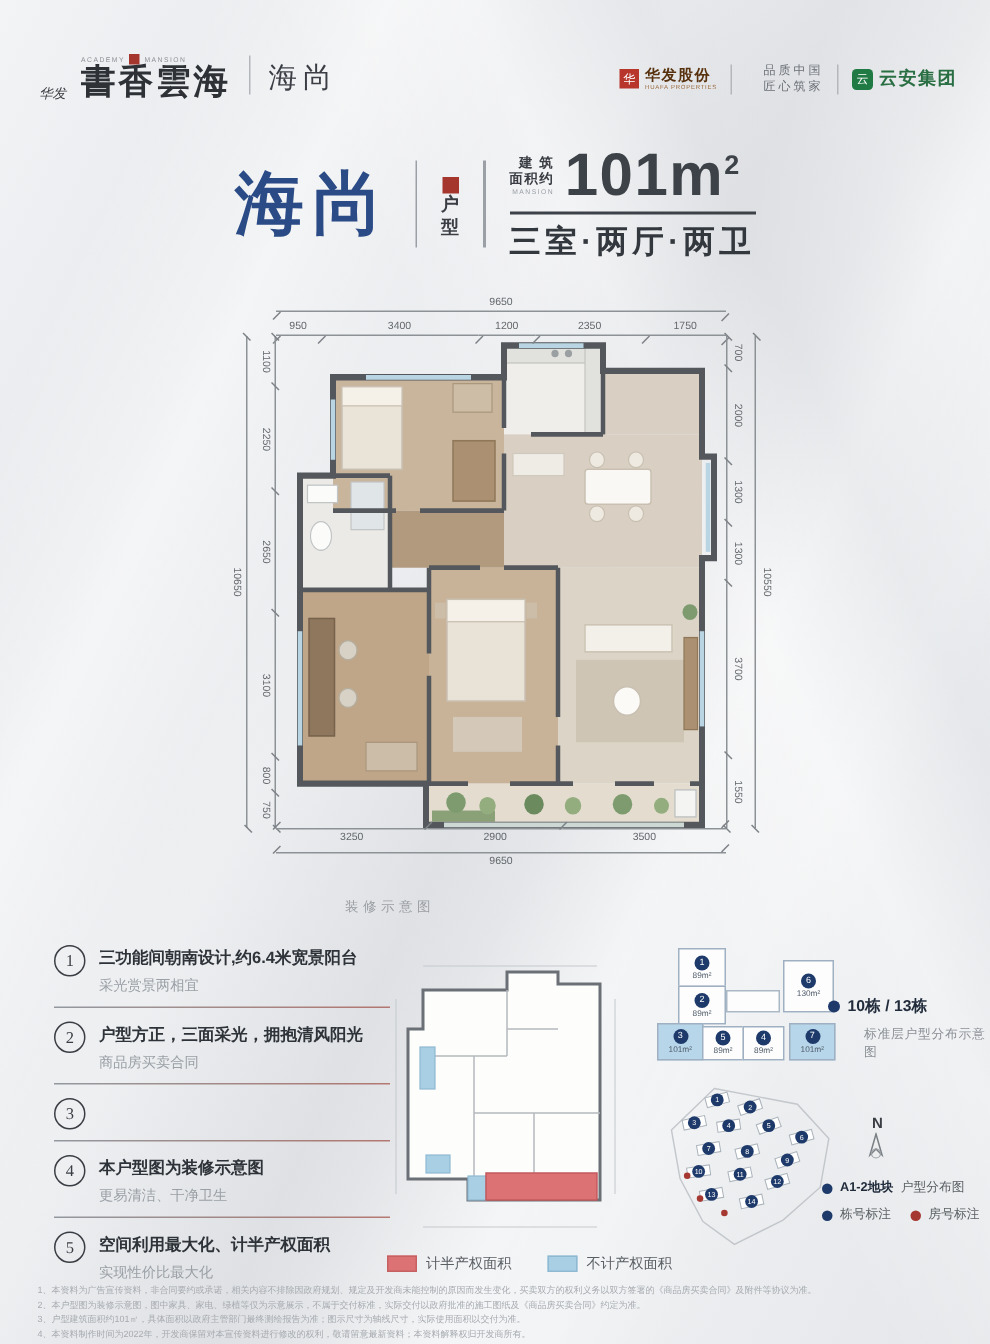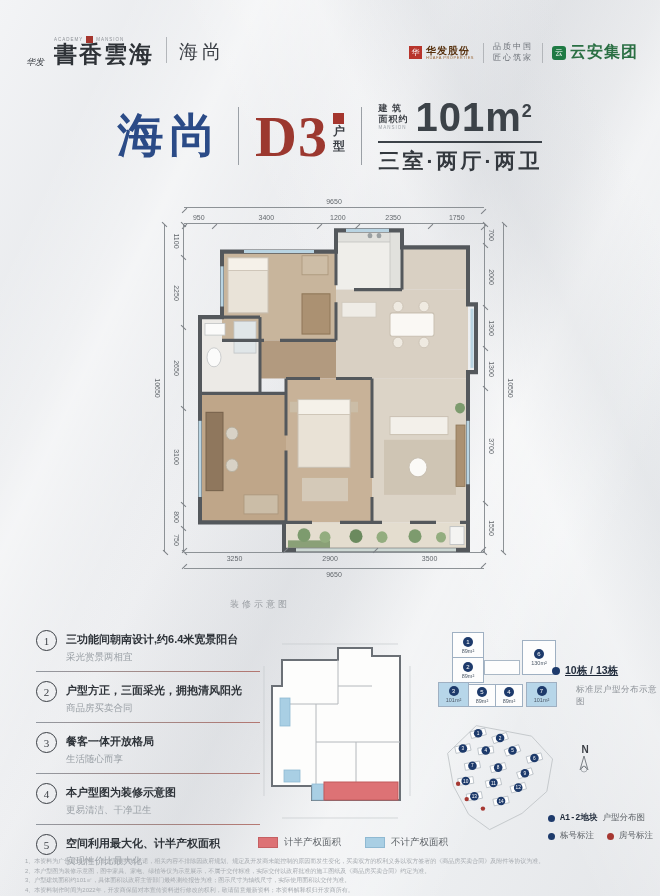--- a/index.html
+++ b/index.html
@@ -21,38 +21,38 @@
   .vdiv{width:1px;background:#b3b6ba;align-self:center;}
   .logo-left .vdiv{height:26px;margin:0 2px 4px 2px;}
   .series-name{font-family:"Liberation Serif","DejaVu Serif",serif;font-size:19px;color:#3b3f45;letter-spacing:4px;padding-bottom:2px;}
 
   .logo-right{position:absolute;right:22px;top:42px;display:flex;align-items:center;gap:9px;}
   .hf-logo{display:flex;align-items:center;gap:4px;}
   .hf-sq{width:13px;height:13px;background:#b8352c;color:#fff;font-size:8px;display:flex;align-items:center;justify-content:center;}
   .hf-col{display:flex;flex-direction:column;line-height:1.1;}
   .hf-name{font-size:10px;font-weight:700;color:#58320f;letter-spacing:1px;}
   .hf-sub{font-size:4px;color:#9b6b3c;letter-spacing:.5px;}
-  .slogan{display:flex;flex-direction:column;line-height:1.35;font-size:8px;color:#6b7077;letter-spacing:2px;}
+  .slogan{display:flex;flex-direction:column;line-height:1.35;font-size:8px;color:#6b7077;letter-spacing:2px;margin-left:12px;}
   .logo-right .vdiv{height:20px;}
   .ya-logo{display:flex;align-items:center;gap:4px;}
   .ya-sq{width:14px;height:14px;border-radius:3px;background:#1f7a44;color:#fff;font-size:8px;display:flex;align-items:center;justify-content:center;}
-  .ya-name{font-size:16px;font-weight:700;color:#2a6f43;letter-spacing:1px;}
+  .ya-name{font-size:12px;font-weight:700;color:#2a6f43;letter-spacing:1px;}
 
   
   .title-row{position:absolute;top:98px;left:0;width:660px;display:flex;justify-content:center;align-items:center;gap:16px;}
   .t-name{font-family:"Liberation Serif","DejaVu Serif",serif;font-size:46px;font-weight:700;color:#2b4b87;letter-spacing:6px;}
   .t-div{width:1.5px;height:58px;background:#9ba0a6;}
   .t-unit{display:flex;align-items:flex-start;gap:5px;}
   .t-d3{font-family:"Liberation Serif","DejaVu Serif",serif;font-size:58px;font-weight:700;color:#9c382f;line-height:.95;letter-spacing:1px;}
   .t-unit-col{display:flex;flex-direction:column;align-items:center;gap:1px;padding-top:4px;}
   .t-seal{width:11px;height:11px;background:#a5362e;}
   .t-hx{font-size:12px;font-weight:700;color:#3a3e44;line-height:1.15;}
   .t-right{display:flex;flex-direction:column;}
   .t-area-row{display:flex;align-items:flex-end;gap:7px;}
-  .t-area-pre{display:flex;flex-direction:column;align-items:flex-start;line-height:1.25;padding-bottom:5px;}
+  .t-area-pre{display:flex;flex-direction:column;align-items:flex-end;line-height:1.25;padding-bottom:5px;}
   .t-ap1,.t-ap2{font-size:9px;font-weight:700;color:#3a3e44;letter-spacing:1px;}
   .t-ap3{font-size:4.5px;color:#9ba0a6;letter-spacing:1px;}
   .t-area-val{font-size:40px;font-weight:700;color:#3c4248;line-height:.95;letter-spacing:1px;}
   .t-area-val sup{font-size:18px;}
   .t-rule{height:1.5px;background:#3c4248;margin:5px 0 4px 0;}
   .t-rooms{font-size:21px;font-weight:700;color:#33383e;letter-spacing:3px;text-align:center;}
 
   
   .plan-wrap{position:absolute;left:146px;top:186px;width:376px;height:404px;display:grid;
     grid-template-columns:38px 1fr 38px;grid-template-rows:38px 1fr 38px;}
@@ -106,29 +106,29 @@
   .sw-blue{background:#a9cfe4;border:1px solid #8fb9d2;}
 
   
   .floorplate{position:absolute;left:438px;top:632px;width:118px;height:74px;}
   .unit{position:absolute;background:#fdfdfd;border:1px solid #9fb0c2;display:flex;flex-direction:column;align-items:center;justify-content:center;gap:1px;}
   .unit.hl{background:#b7d6e9;}
   .ucirc{width:10px;height:10px;border-radius:50%;background:#1d3a6b;color:#fff;font-size:6px;display:flex;align-items:center;justify-content:center;}
   .uarea{font-size:5.5px;color:#4e5a68;}
   .fp-conn{position:absolute;left:46px;top:28px;width:34px;height:13px;background:#fdfdfd;border:1px solid #aab8c6;}
   .fp-label{position:absolute;left:552px;top:664px;}
-  .fp-l1{display:flex;align-items:center;gap:5px;font-size:10.5px;font-weight:700;color:#1f2a3a;text-decoration:underline;}
+  .fp-l1{display:flex;align-items:center;gap:5px;font-size:10.5px;font-weight:700;color:#1f2a3a;}
   .navy-dot{width:8px;height:8px;border-radius:50%;background:#1d3a6b;display:inline-block;}
   .fp-l2{font-size:8.5px;color:#8b9096;margin-top:6px;letter-spacing:.5px;margin-left:24px;}
 
   
   .siteplan{position:absolute;left:440px;top:720px;width:124px;height:120px;}
   .north{position:absolute;left:577px;top:744px;width:16px;text-align:center;}
   .north-n{font-size:10px;font-weight:700;color:#3a3e44;}
-  .sp-legend{position:absolute;left:548px;top:806px;font-family:Liberation Mono, monospace;}
+  .sp-legend{position:absolute;left:548px;top:780px;}
   .spl-row{display:flex;align-items:center;gap:5px;font-size:8.5px;color:#5a5f64;margin-top:6px;}
   .spl-title-bold{font-weight:700;color:#1f2a3a;}
   .dot-s{width:7px;height:7px;border-radius:50%;display:inline-block;}
   .dot-blue{background:#1d3a6b;}
   .dot-red{background:#a63832;}
 
   
   .disclaimer{position:absolute;left:25px;top:857px;width:612px;font-size:6px;line-height:1.6;color:#a7abb0;}
 
   svg{display:block;}
@@ -171,21 +171,20 @@
     <div class="ya-logo">
       <span class="ya-sq">云</span>
       <span class="ya-name">云安集团</span>
     </div>
   </div>
 
   <div class="title-row">
     <div class="t-name">海尚</div>
     <div class="t-div"></div>
     <div class="t-unit">
-      <span class="t-d3">D3</span>
       <span class="t-unit-col">
         <span class="t-seal"></span>
         <span class="t-hx">户</span>
         <span class="t-hx">型</span>
       </span>
     </div>
     <div class="t-div"></div>
     <div class="t-right">
       <div class="t-area-row">
         <div class="t-area-pre">
@@ -399,22 +398,20 @@
     </div>
     <div class="f-div"></div>
     <div class="f-item">
       <span class="f-num">2</span>
       <span><span class="f-title">户型方正，三面采光，拥抱清风阳光</span>
       <div class="f-desc">商品房买卖合同</div></span>
     </div>
     <div class="f-div"></div>
     <div class="f-item">
       <span class="f-num">3</span>
-      <span><span class="f-title">餐客一体开放格局</span>
-      <div class="f-desc">生活随心而享</div></span>
     </div>
     <div class="f-div"></div>
     <div class="f-item">
       <span class="f-num">4</span>
       <span><span class="f-title">本户型图为装修示意图</span>
       <div class="f-desc">更易清洁、干净卫生</div></span>
     </div>
     <div class="f-div"></div>
     <div class="f-item">
       <span class="f-num">5</span>

